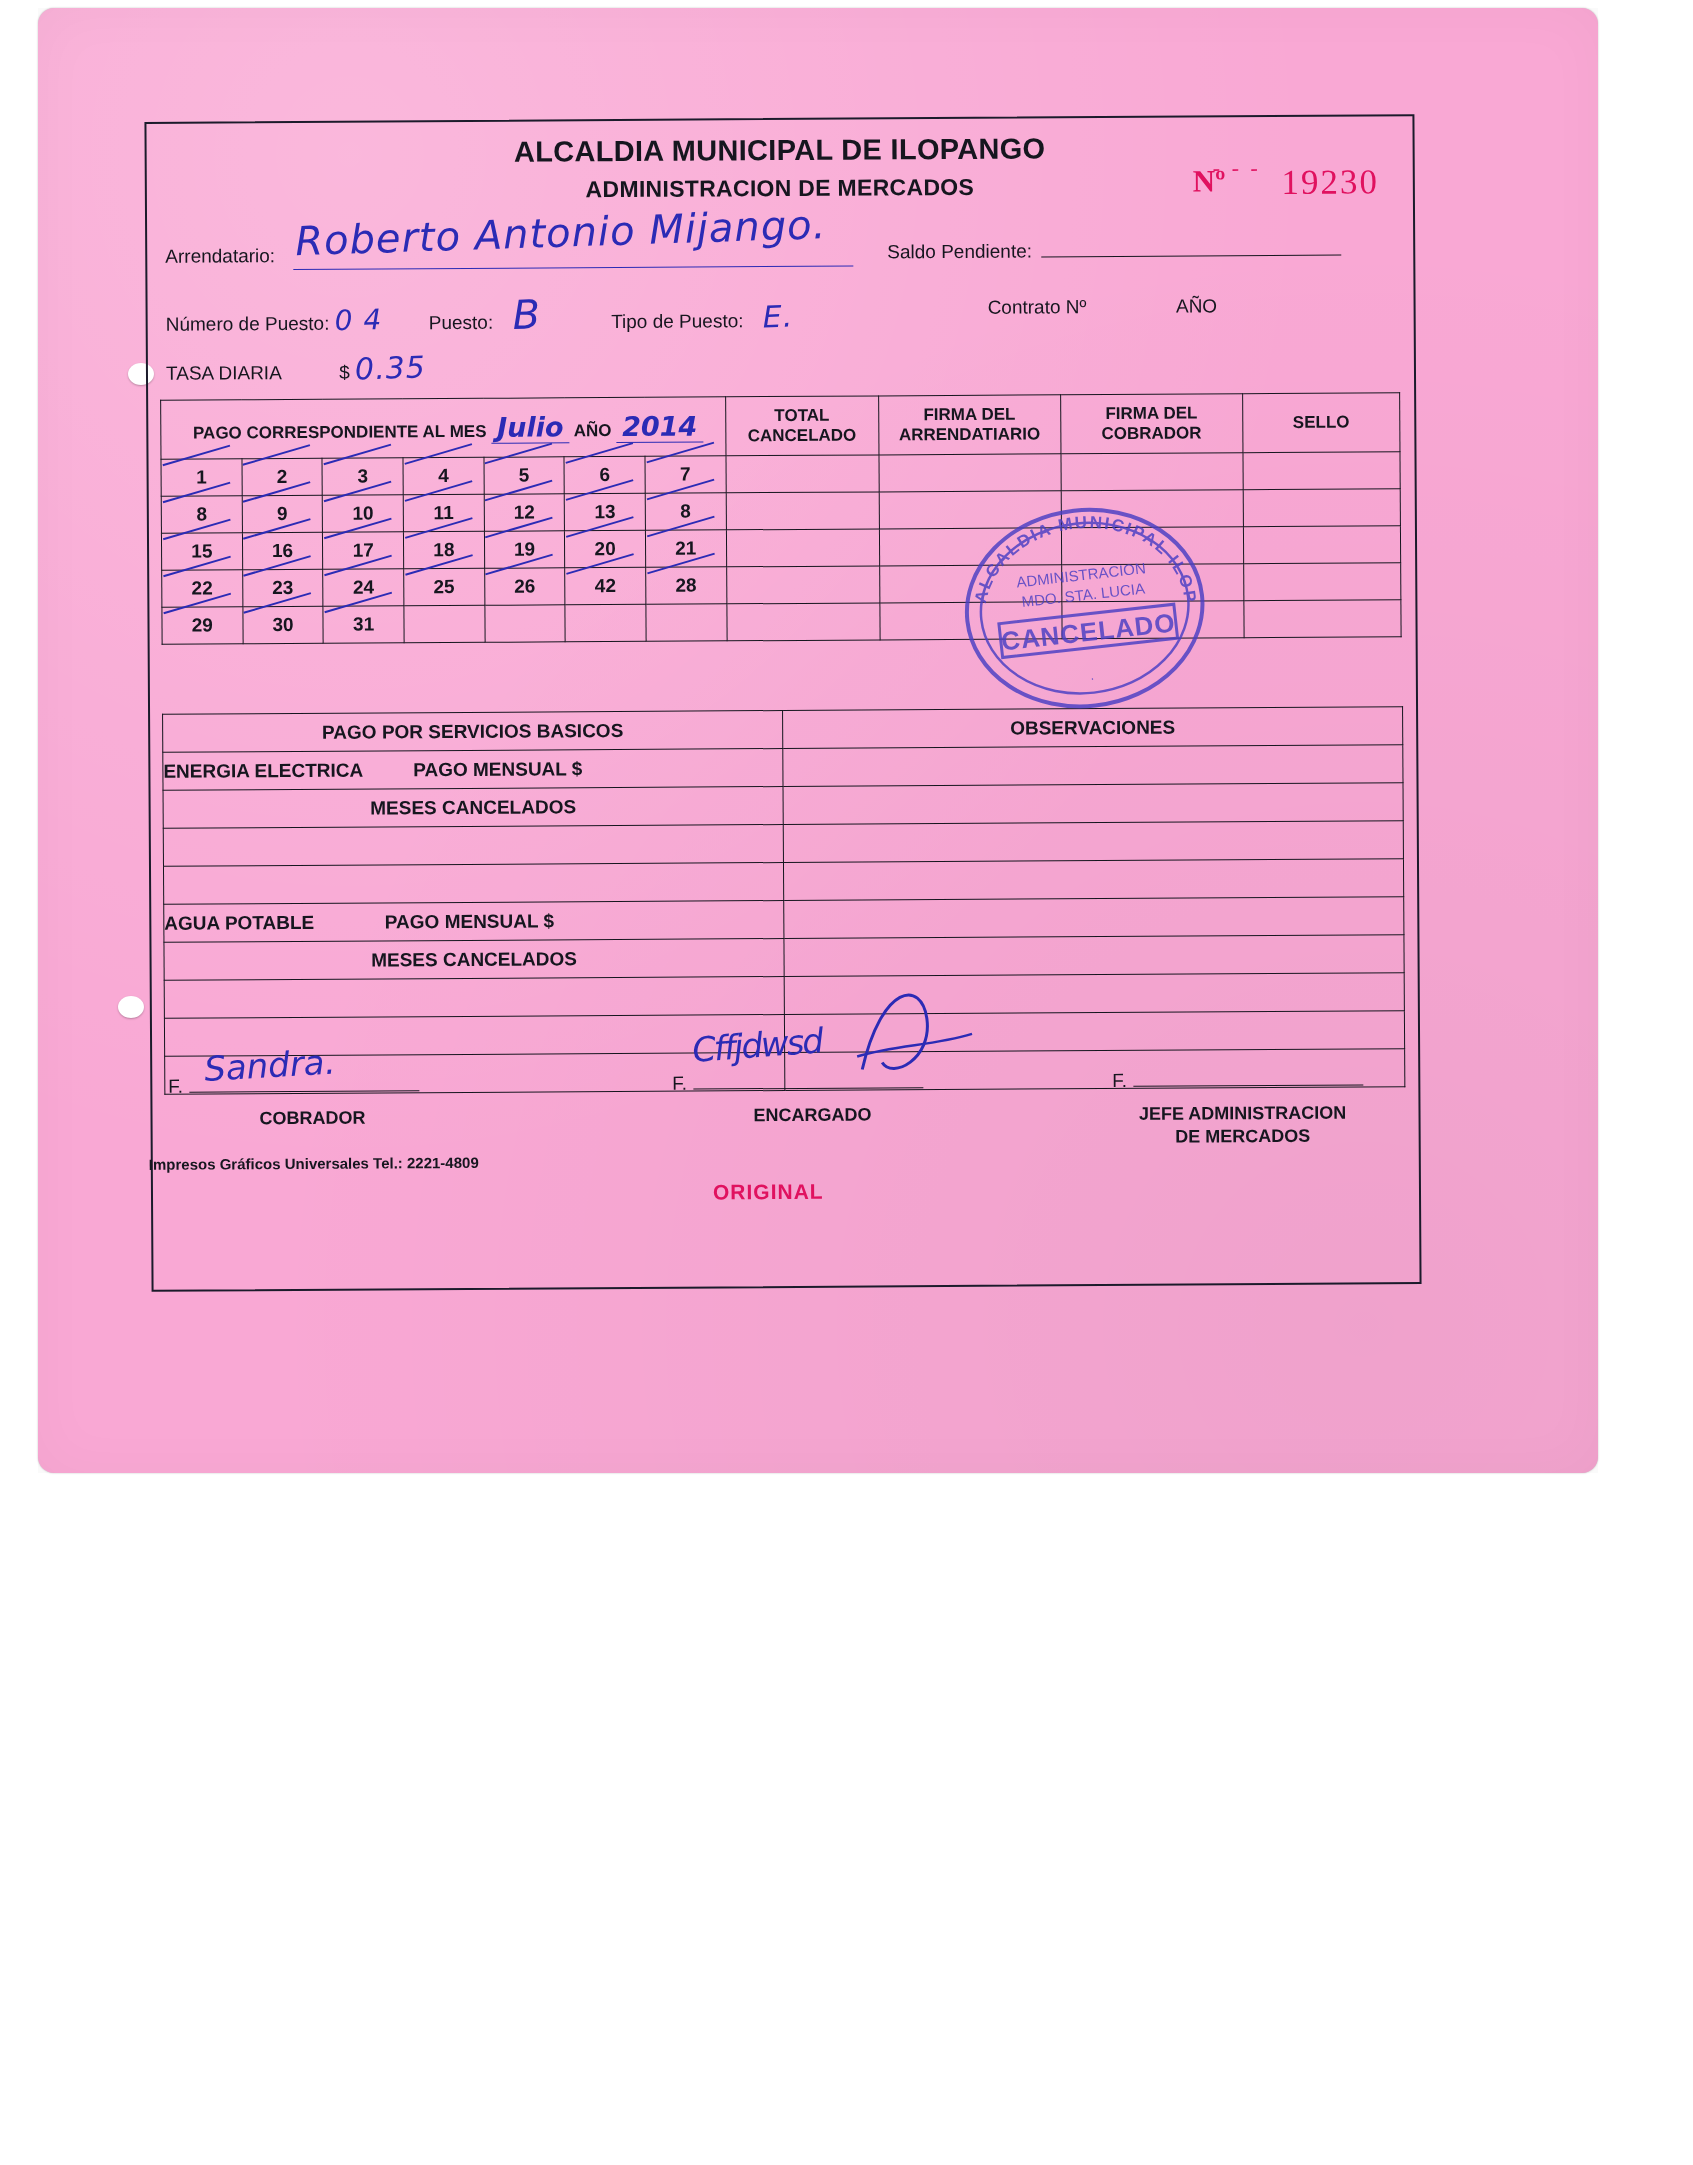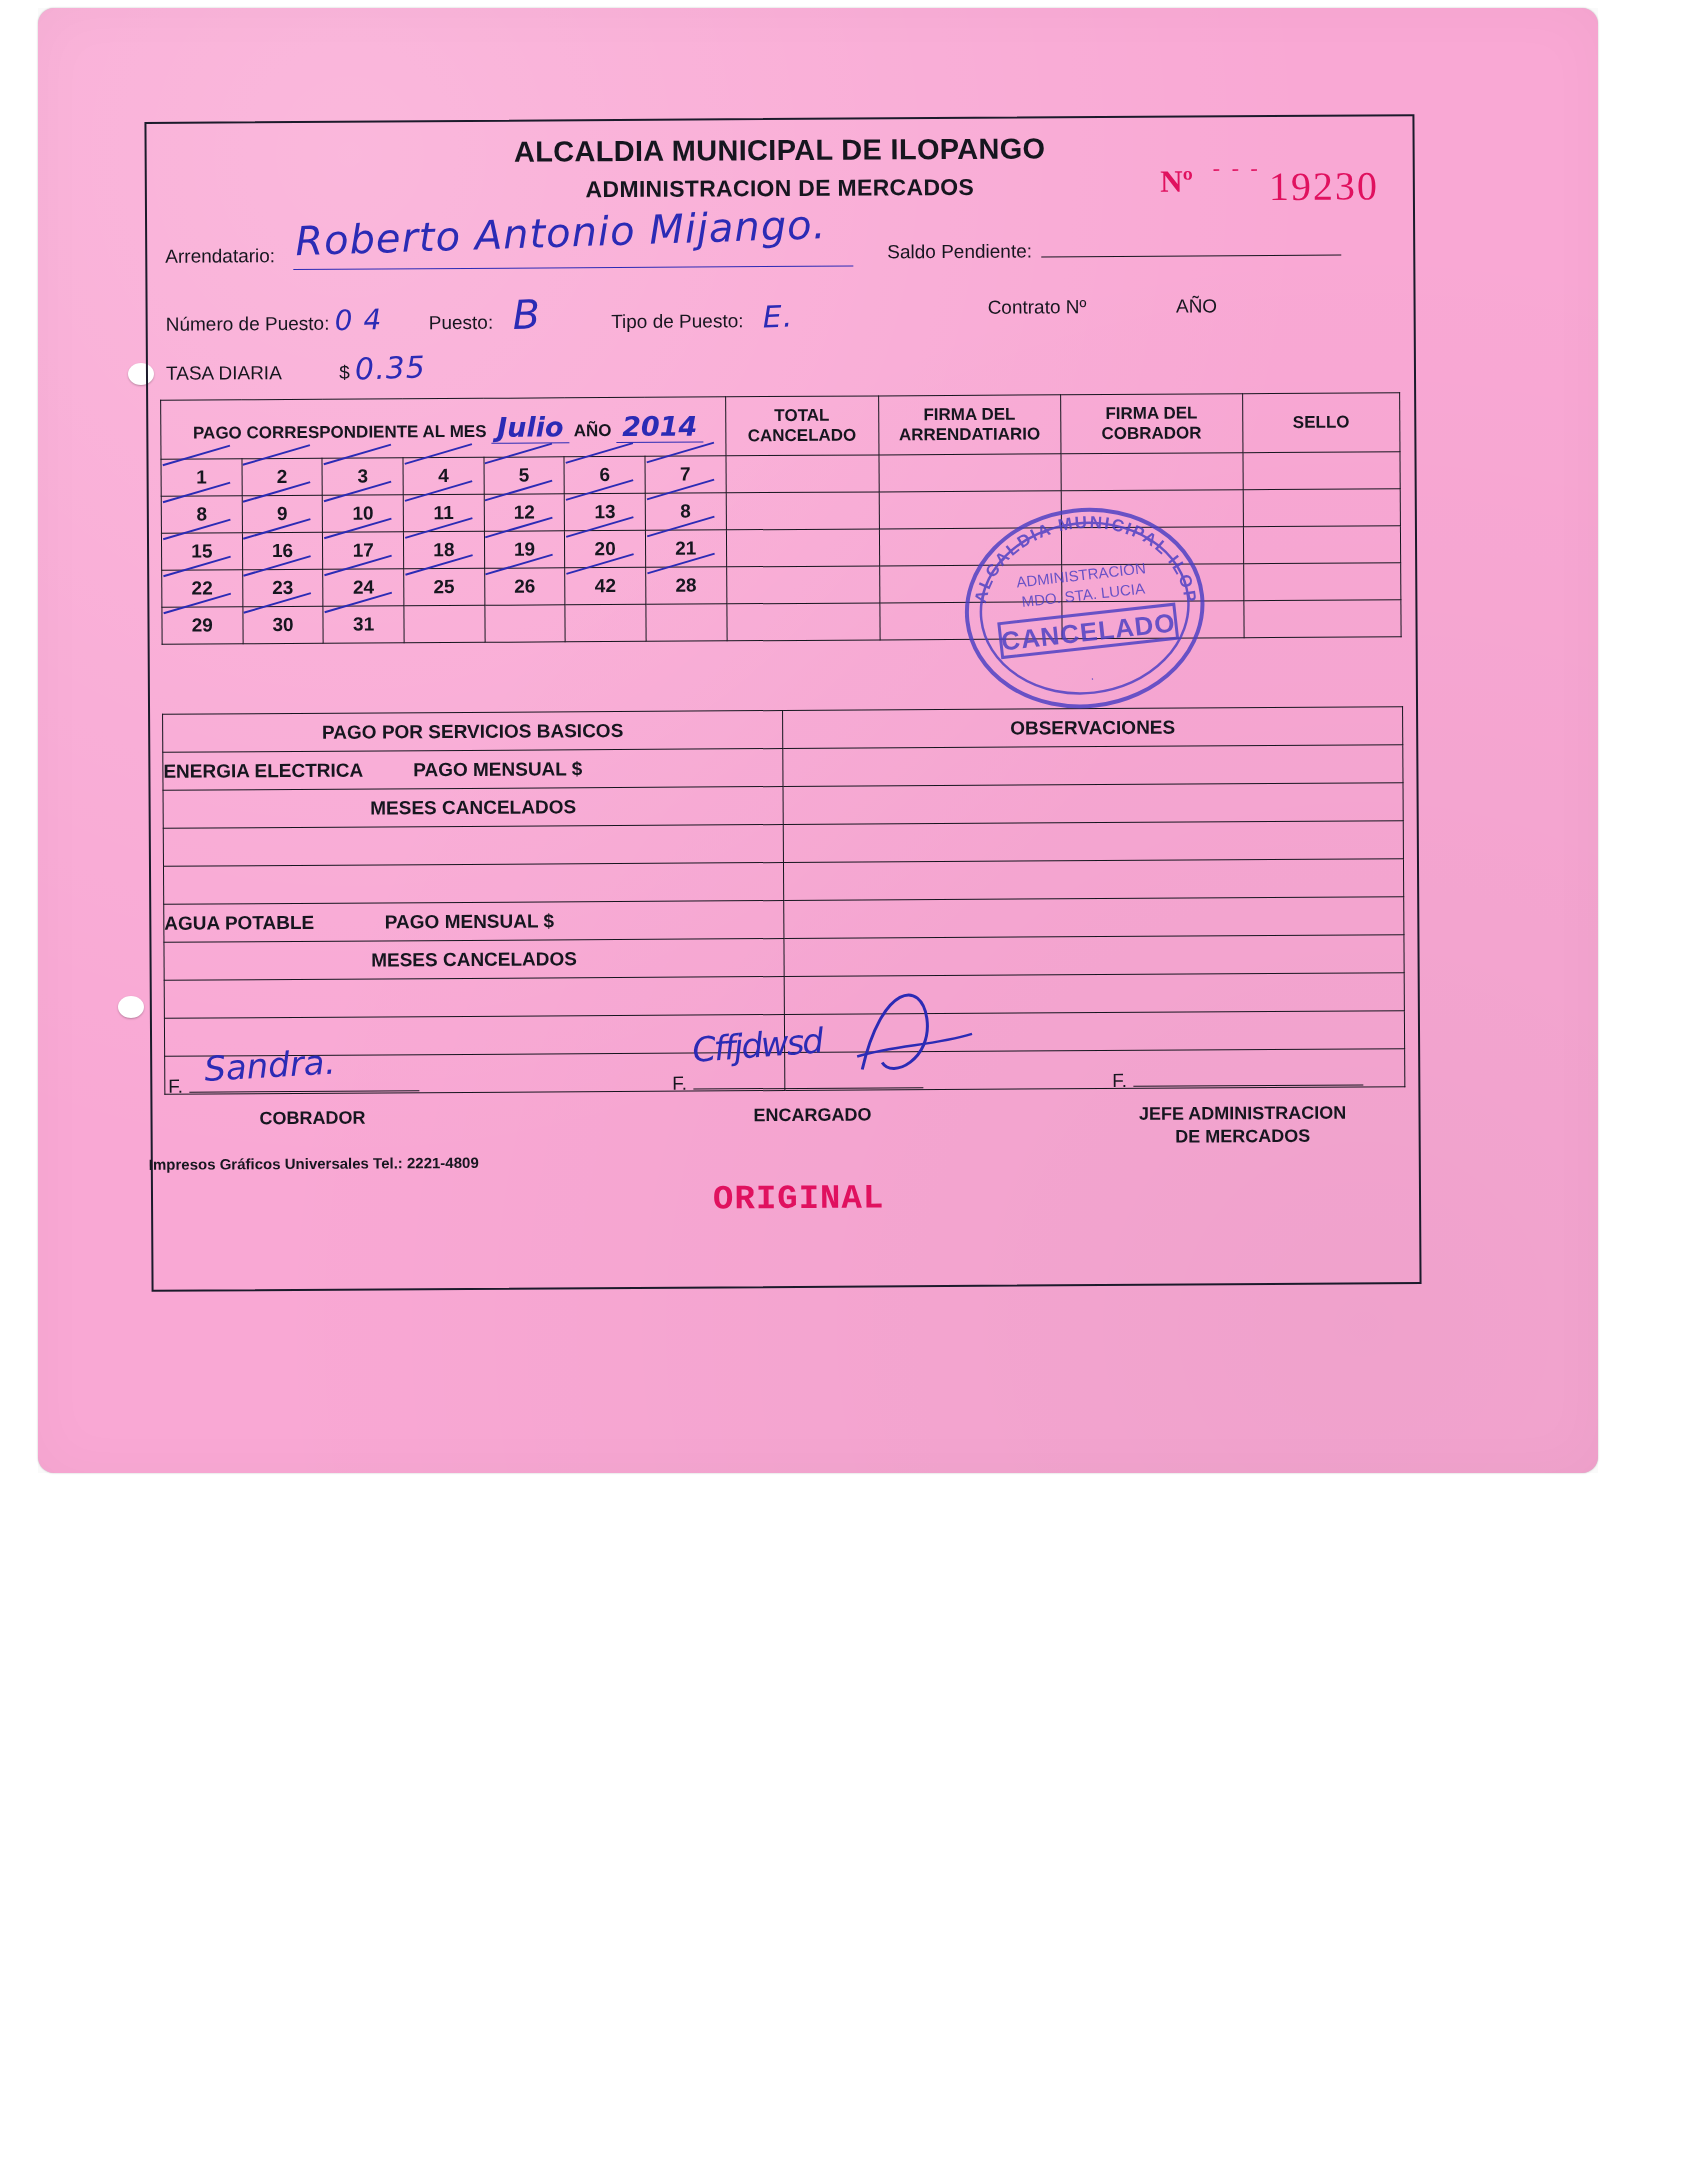--- a/index.html
+++ b/index.html
@@ -79,24 +79,24 @@
     color: #e0115f;
     font-family: "Liberation Serif", serif;
   }
   #folio-label {
     font-size: 31px;
     font-weight: bold;
     display: inline-block;
     vertical-align: top;
   }
   #folio-number {
-    font-size: 40px;
+    font-size: 35px;
     letter-spacing: 2px;
     display: inline-block;
-    margin-left: 72px;
+    margin-left: 52px;
     vertical-align: top;
   }
   #folio-dashes {
     position: absolute;
     right: 118px;
     top: -8px;
     font-size: 22px;
     color: #e0115f;
     letter-spacing: 3px;
   }
@@ -273,24 +273,24 @@
     left: -4px;
     top: 1032px;
     font-size: 15px;
     font-weight: bold;
     color: #16161f;
   }
   #original-word {
     position: absolute;
     left: 560px;
     top: 1060px;
-    font-size: 34px;
+    font-size: 21px;
     font-weight: bold;
     color: #e0115f;
-    font-family: Liberation Mono, monospace;
+    font-family: Liberation Sans, sans-serif;
     letter-spacing: 1px;
   }
 
   
   #stamp {
     position: absolute;
     left: 800px;
     top: 380px;
     width: 270px;
     height: 215px;

